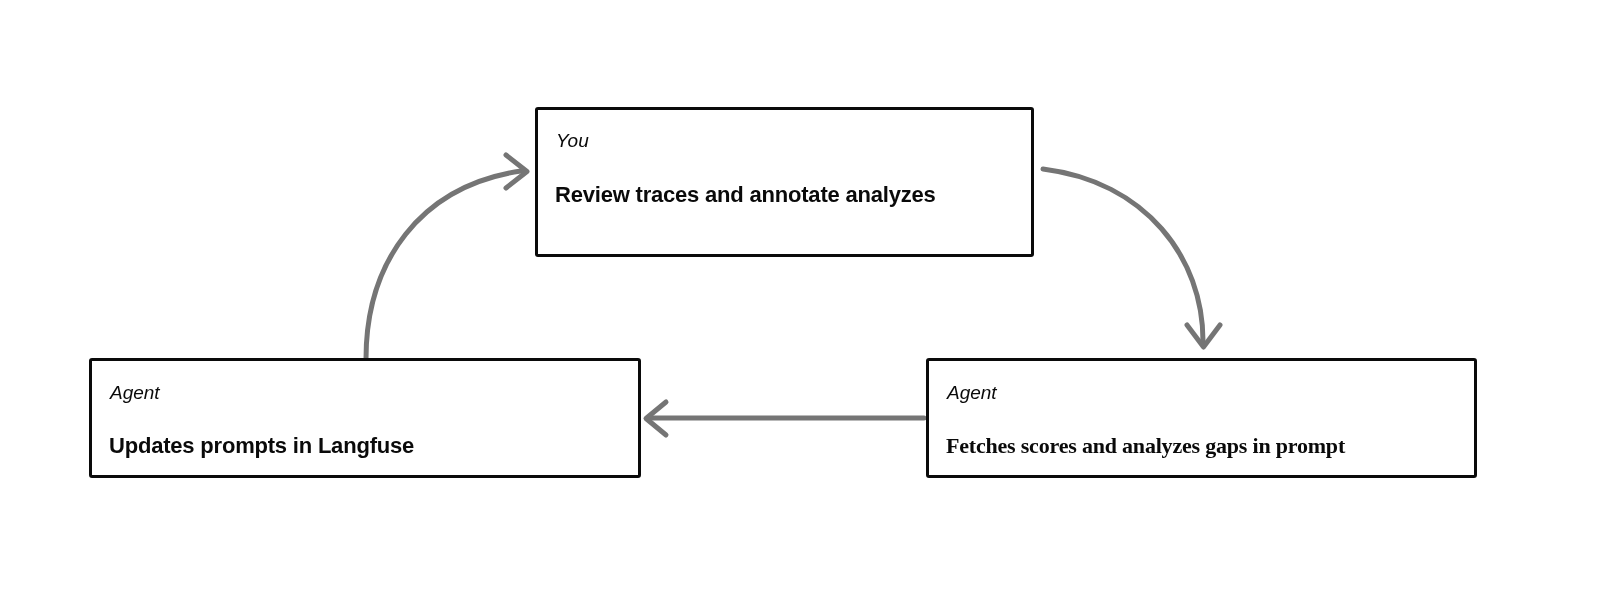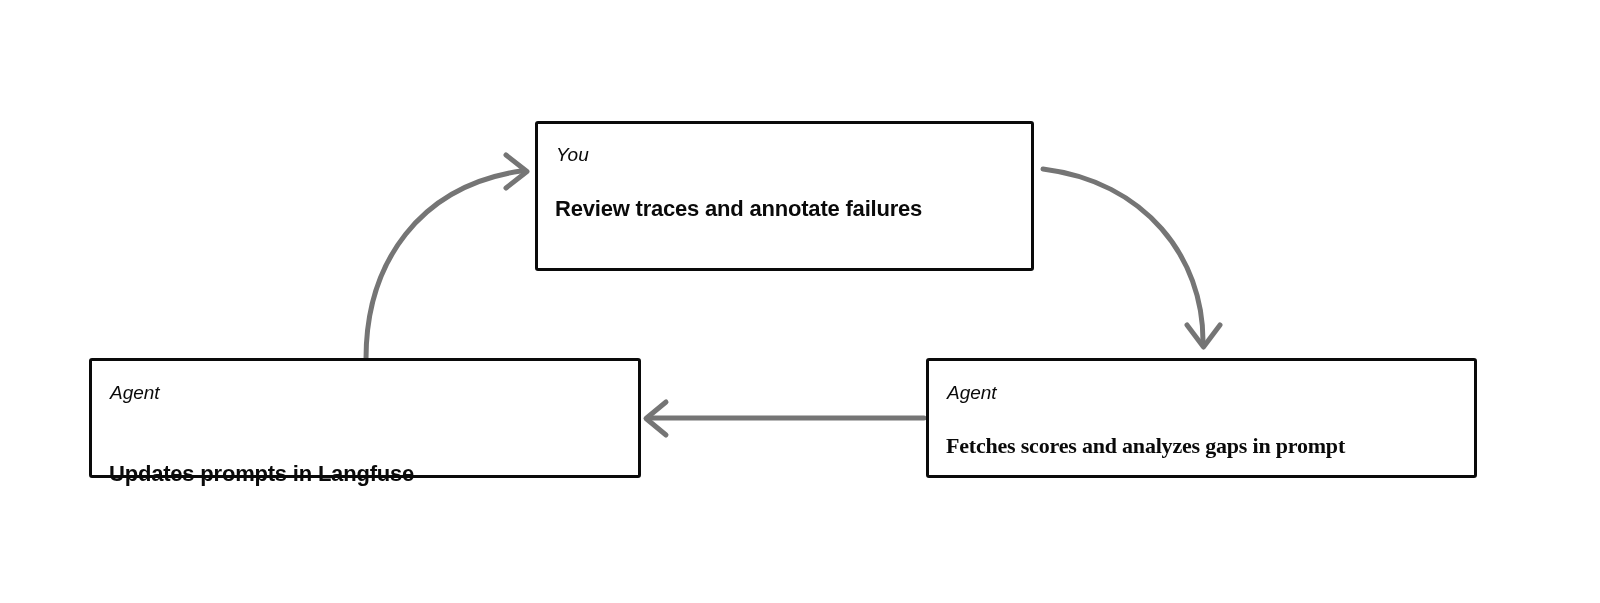--- a/index.html
+++ b/index.html
@@ -46,27 +46,27 @@
     position: absolute;
     font-weight: 700;
     font-size: 22px;
     line-height: 22px;
     letter-spacing: -0.2px;
     color: #0a0a0a;
     white-space: nowrap;
   }
 
   
-  #node-you        { left: 535px; top: 121px; width: 499px; height: 150px; }
+  #node-you        { left: 535px; top: 107px; width: 499px; height: 150px; }
   #node-you .node-role  { left: 18px; top: 21px; }
   #node-you .node-title { left: 17px; top: 74px; }
 
   #node-updates    { left: 89px; top: 358px; width: 552px; height: 120px; }
   #node-updates .node-role  { left: 18px; top: 22px; }
-  #node-updates .node-title { left: 17px; top: 74px; margin-top: 28px; }
+  #node-updates .node-title { left: 17px; top: 74px; }
 
   #node-fetches    { left: 926px; top: 358px; width: 551px; height: 120px; }
   #node-fetches .node-role  { left: 18px; top: 22px; }
   #node-fetches .node-title { left: 17px; top: 74px; font-family: Liberation Serif, serif; }
 </style>
 </head>
 <body>
 
 <div id="canvas">
 
@@ -83,21 +83,21 @@
     </g>
 
     <g>
       <path d="M 924 418 L 652 418" stroke="#757575" stroke-width="5" stroke-linecap="round" fill="none"></path>
       <path d="M 666 402 L 646 418.5 L 666 435" stroke="#757575" stroke-width="5" stroke-linecap="round" stroke-linejoin="round" fill="none"></path>
     </g>
   </svg>
 
   <div class="node" id="node-you">
     <span class="node-role">You</span>
-    <span class="node-title">Review traces and annotate failures</span>
+    <span class="node-title">Review traces and annotate analyzes</span>
   </div>
 
   <div class="node" id="node-updates">
     <span class="node-role">Agent</span>
     <span class="node-title">Updates prompts in Langfuse</span>
   </div>
 
   <div class="node" id="node-fetches">
     <span class="node-role">Agent</span>
     <span class="node-title">Fetches scores and analyzes gaps in prompt</span>

